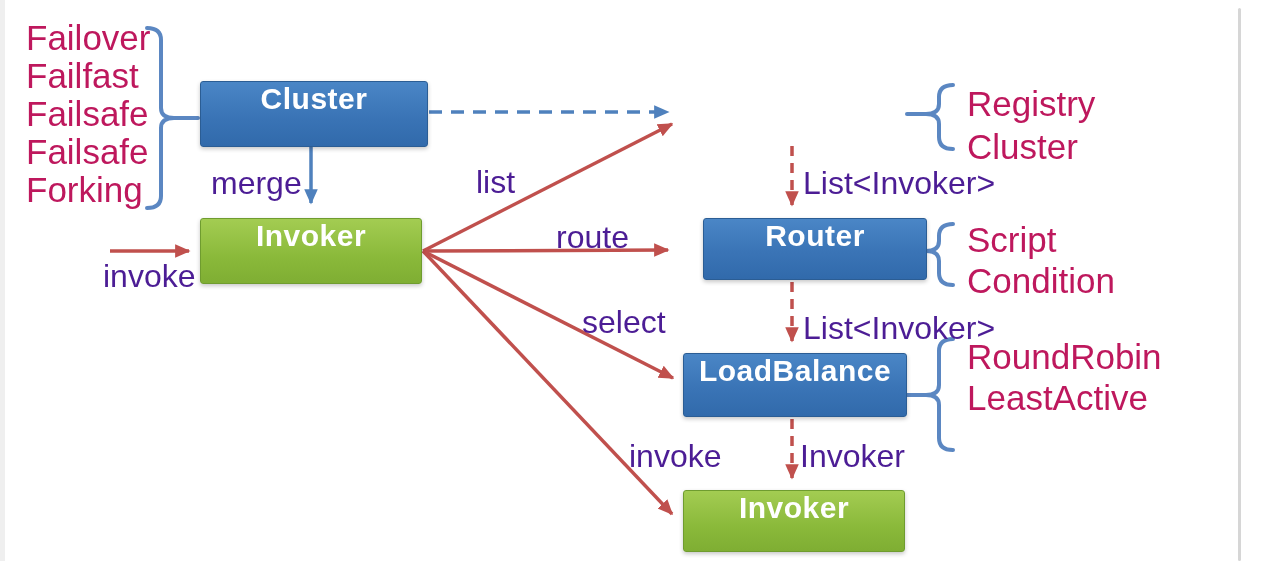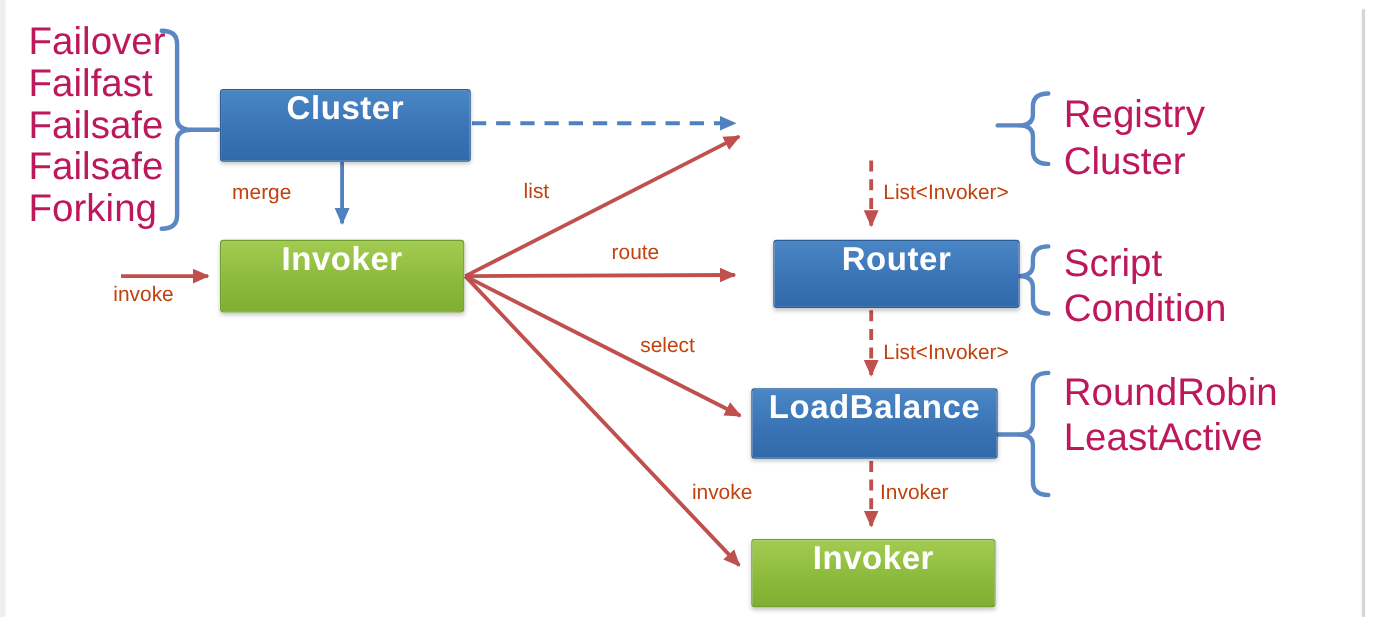--- a/index.html
+++ b/index.html
@@ -11,21 +11,21 @@
   .page-edge-right{position:absolute;left:1238px;top:8px;width:3px;height:553px;background:#d6d6d6;border-radius:2px;}
   svg.layer{position:absolute;left:0;top:0;}
   .box{
     position:absolute;display:flex;align-items:flex-start;justify-content:center;
     color:#ffffff;font-size:30px;font-weight:600;letter-spacing:.5px;
     border-radius:3px;box-shadow:0 2px 4px rgba(0,0,0,.22);
   }
   .blue{background:linear-gradient(180deg,#4a86c6 0%,#3a74b6 55%,#316aab 100%);border:1px solid #2b5d94;}
   .green{background:linear-gradient(180deg,#a3cc52 0%,#8ab93a 60%,#7fae33 100%);border:1px solid #6f9c2f;}
   .list{position:absolute;color:#be185d;font-size:35px;white-space:nowrap;}
-  .lbl{position:absolute;color:#c2410c;font-size:19px;white-space:nowrap;text-align:right;}
+  .lbl{position:absolute;color:#4c1d95;font-size:32px;white-space:nowrap;text-align:right;}
 </style>
 </head>
 <body>
 
 <div class="canvas">
 
   <div class="page-edge-left"></div>
   <div class="page-edge-right"></div>
 
   <svg class="layer" width="1261" height="561" viewBox="0 0 1261 561">

